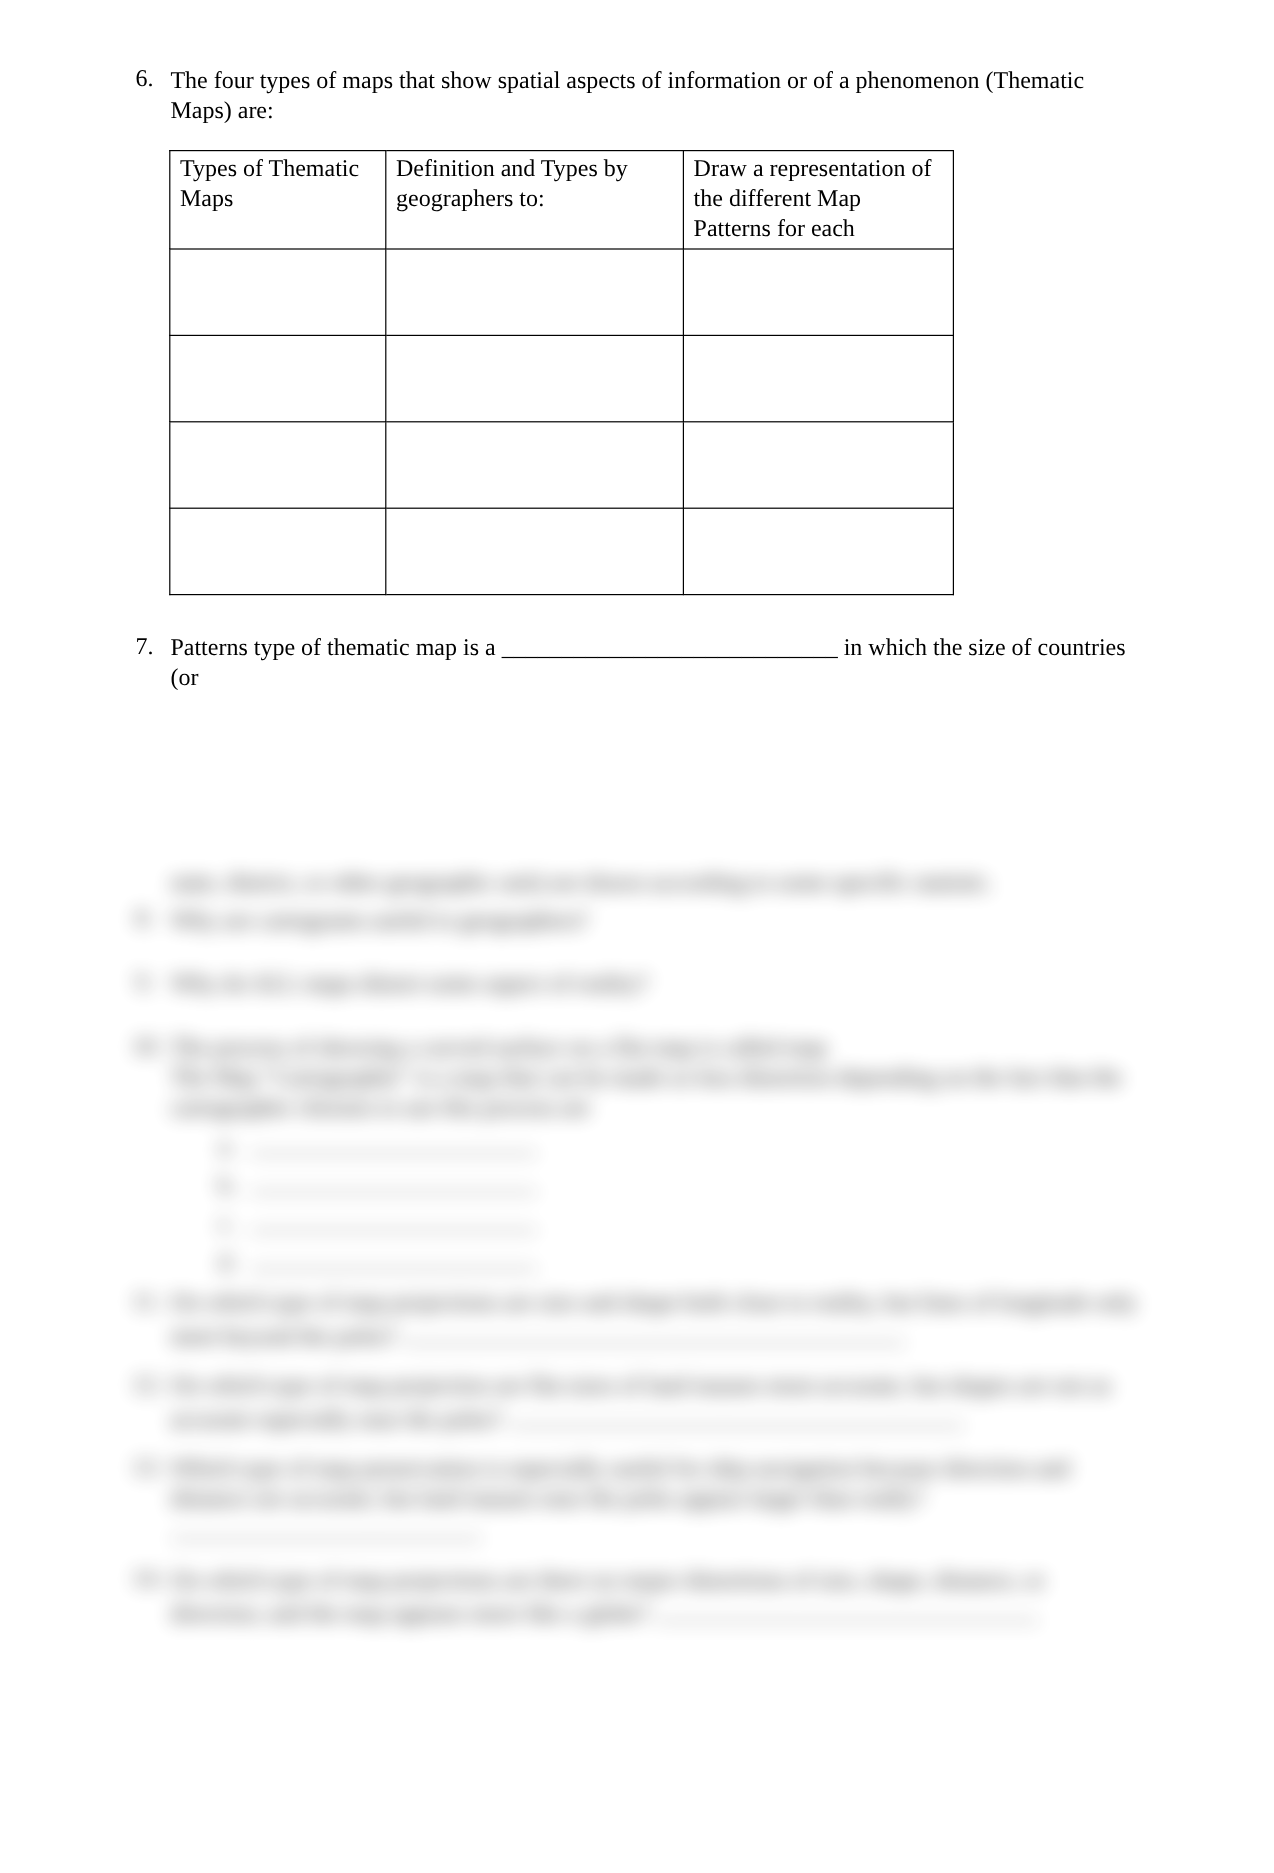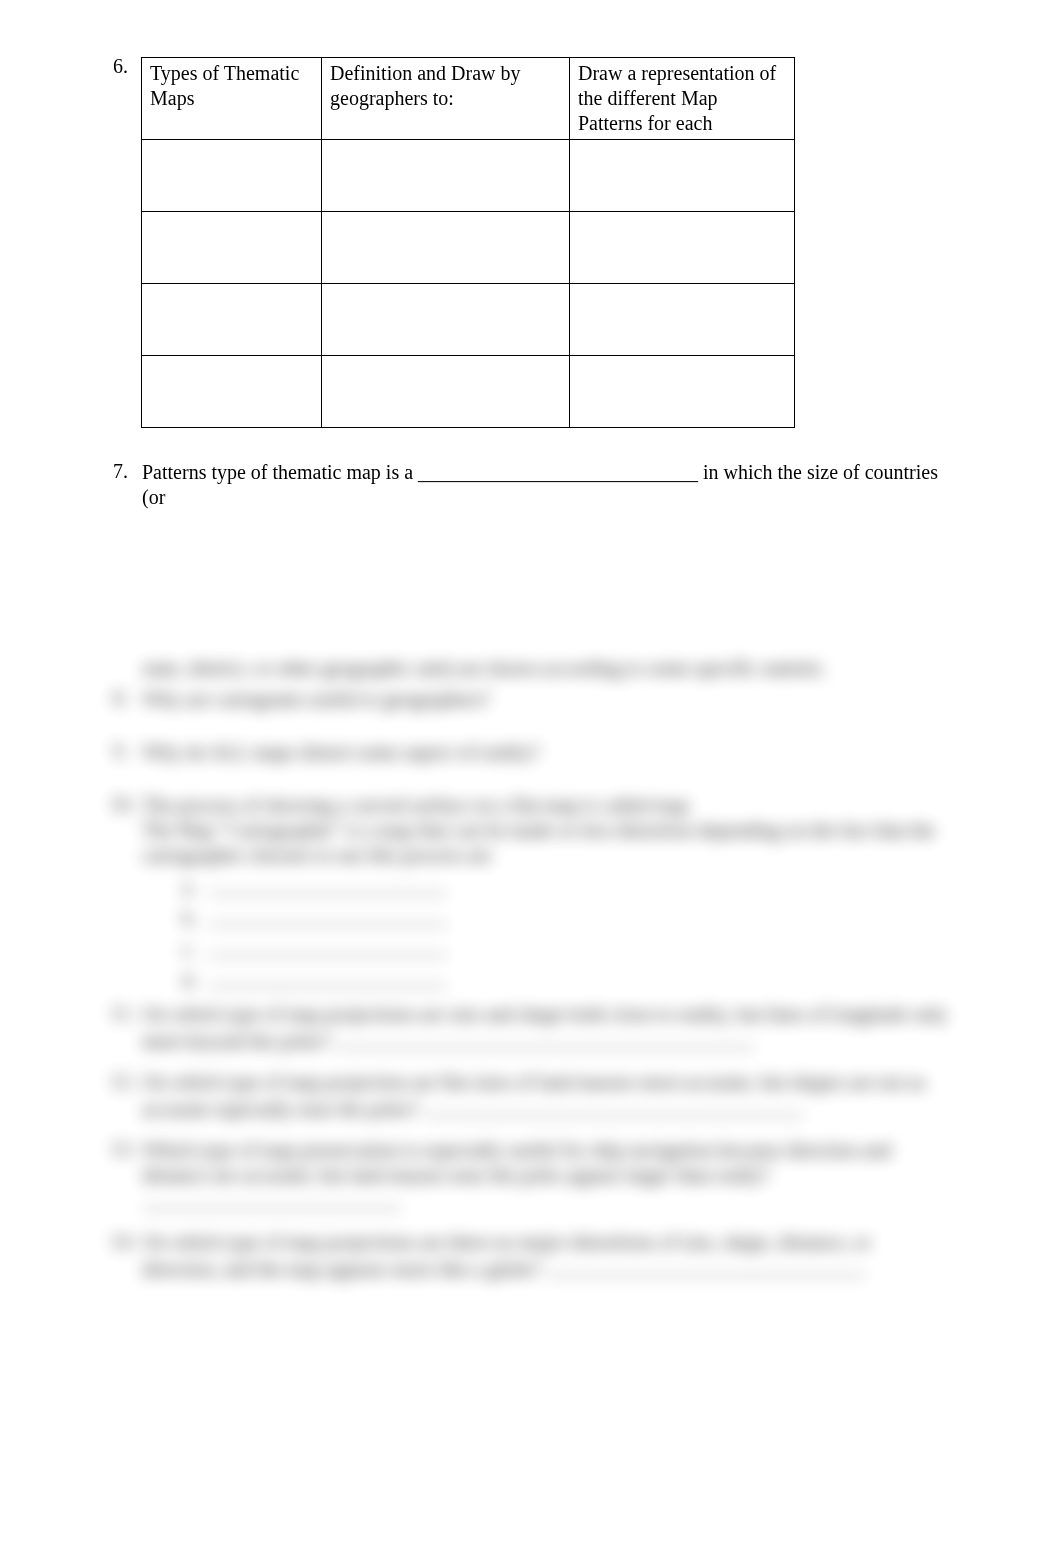--- a/index.html
+++ b/index.html
@@ -38,21 +38,21 @@
     }
     .qbody {
       flex: 1;
     }
     .qtext {
       line-height: 1.25;
     }
     table.thematic {
       border-collapse: collapse;
       width: 653px;
-      margin-top: 2px;
+      margin-top: 20px;
       margin-left: -1px;
       table-layout: fixed;
     }
     table.thematic th, table.thematic td {
       border: 1px solid #000;
       padding: 3px 8px;
       vertical-align: top;
       font-weight: normal;
       text-align: left;
       font-size: 20px;
@@ -107,30 +107,31 @@
 </head>
 <body>
 
 <div class="content">
 
   <ol class="qlist">
 
     <li class="qitem">
       <div class="qnum">6.</div>
       <div class="qbody">
+        <div class="qtext">The four types of maps that show spatial aspects of information or of a phenomenon (Thematic Maps) are:</div>
         <table class="thematic">
           <colgroup>
             <col class="col-a">
             <col class="col-b">
             <col class="col-c">
           </colgroup>
           <thead>
             <tr>
               <th>Types of Thematic Maps</th>
-              <th>Definition and Draw by geographers to:</th>
+              <th>Definition and Types by geographers to:</th>
               <th>Draw a representation of the different Map Patterns for each</th>
             </tr>
           </thead>
           <tbody>
             <tr>
               <td class="body"></td>
               <td class="body"></td>
               <td class="body"></td>
             </tr>
             <tr>

